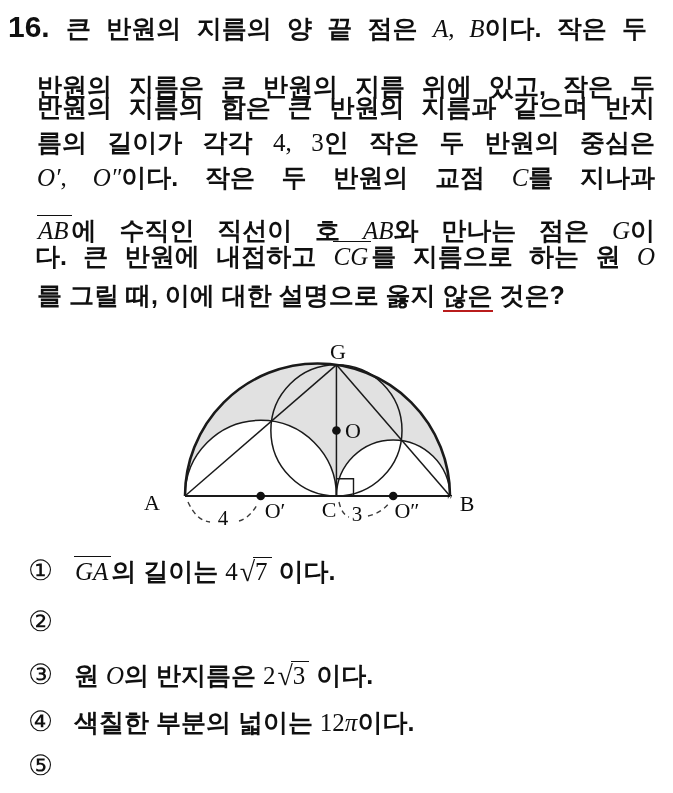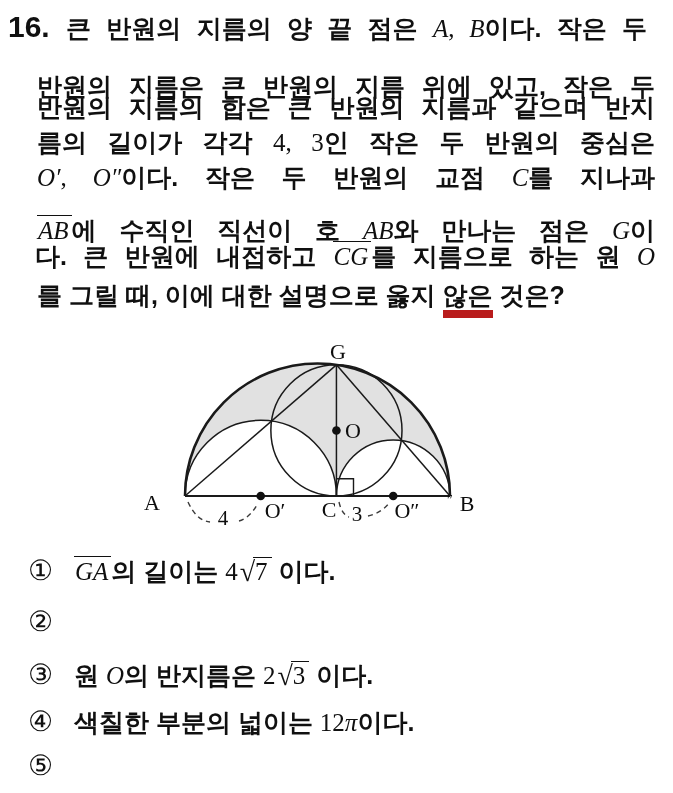--- a/index.html
+++ b/index.html
@@ -19,21 +19,21 @@
   .l6{top:196px;left:37px;width:618px;margin-top:16px;}
   .l7{top:238px;left:35px;width:620px;}
   .l8{top:277px;left:37px;}
   
   .kr{font-family:"Liberation Sans",sans-serif;font-weight:700;text-align:right;}
   .n{font-family:"Liberation Serif",serif;}
   .m{font-family:"Liberation Serif",serif;font-style:italic;}
   .mo{font-family:"Liberation Serif",serif;font-style:italic;display:inline-block;
       border-top:1.8px solid #101010;line-height:1.08;padding:1px 3px 0 1px;}
   .un{font-family:"Liberation Sans",sans-serif;font-weight:700;
-      border-bottom:8px solid #b91c1c;padding-bottom:1px;}
+      border-bottom:2px solid #b91c1c;padding-bottom:1px;}
   .sqc{font-family:"Liberation Serif",serif;}
   .sqs{font-family:"Liberation Serif",serif;font-size:1.12em;margin:0 -2px 0 2px;
        position:relative;top:1px;}
   .sqr{font-family:"Liberation Serif",serif;display:inline-block;
        border-top:1.8px solid #101010;line-height:1.05;padding:1px 4px 0 2px;}
   
   .opt{position:absolute;left:28px;display:flex;align-items:baseline;
        font-size:25px;line-height:34px;white-space:nowrap;}
   .onum{font-family:"Liberation Serif",serif;font-size:28px;flex:0 0 34px;
         margin-right:12px;}

